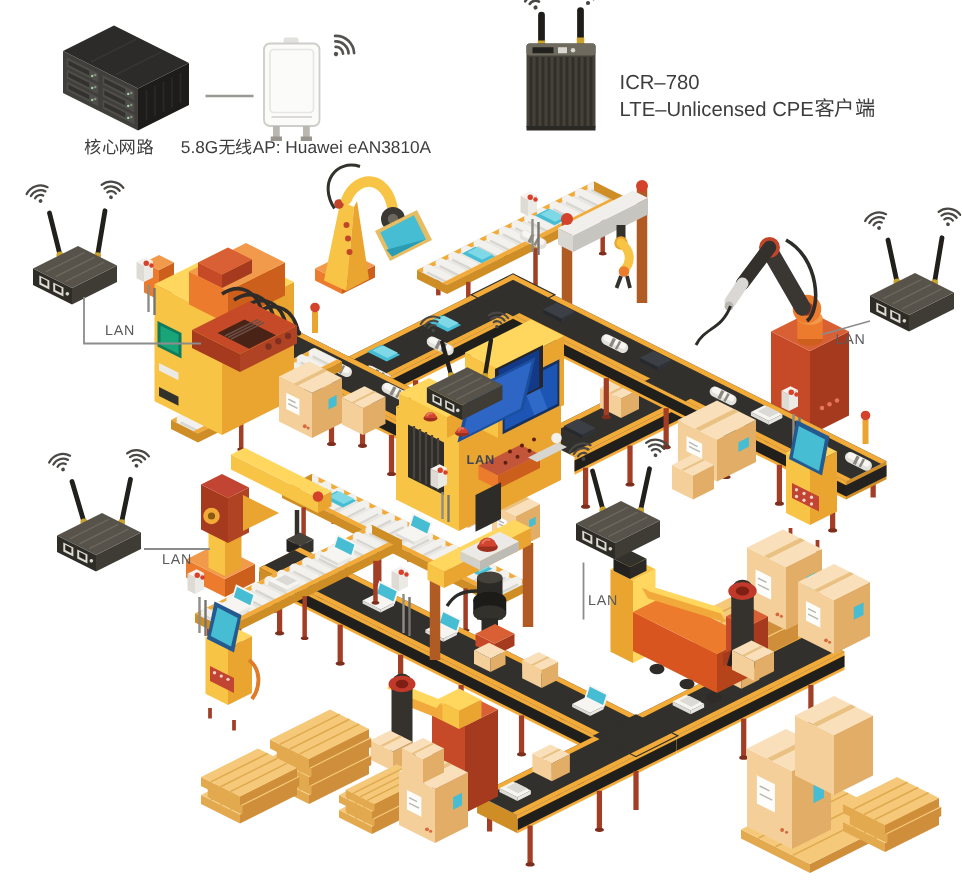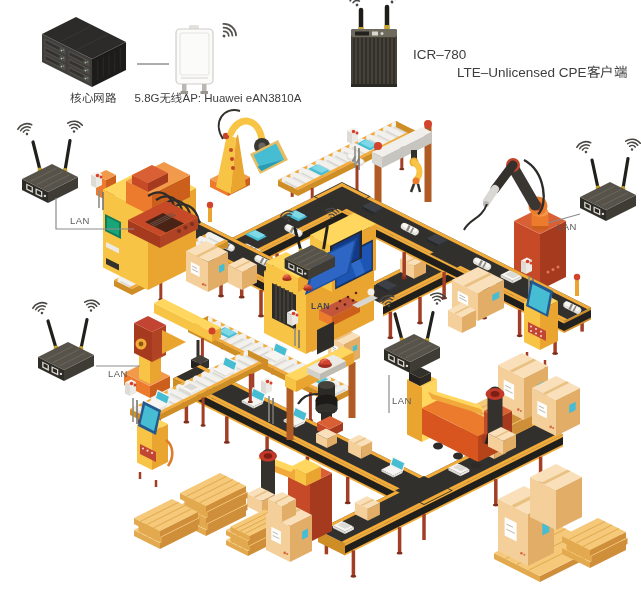--- a/index.html
+++ b/index.html
@@ -1,20 +1,20 @@
 <!DOCTYPE html>
 <html><head>
 <meta charset="utf-8">
 <style>
   html,body{margin:0;padding:0;background:#ffffff;}
   .stage{position:relative;width:641px;height:595px;background:#ffffff;overflow:hidden;
          font-family:"Liberation Sans","DejaVu Sans",sans-serif;}
   .scene{position:absolute;left:0;top:0;}
   .lbl{position:absolute;color:#3d3d3d;font-size:11.5px;white-space:nowrap;}
-  .lbl-center{transform:translateX(-50%);padding-left:28px;}
+  .lbl-center{transform:translateX(-50%);}
   .lan{position:absolute;color:#5b5b5b;font-size:9.5px;letter-spacing:.5px;white-space:nowrap;}
   .lan-dark{color:#23365c;opacity:.85;font-size:8.5px;font-weight:bold;}
   .cpe-lbl{position:absolute;color:#3d3d3d;font-size:13.5px;line-height:18px;white-space:nowrap;}
   .cjk{height:1em;width:1em;vertical-align:-0.13em;fill:currentColor;display:inline-block;}
 </style>
 </head>
 <body>
 
 <div class="stage">
   <svg class="scene" id="scene" width="641" height="595" viewBox="0 0 641 595">
@@ -1238,21 +1238,21 @@
         <path d="M194 536C239 481 288 416 333 352C295 245 242 155 172 88C188 79 218 57 230 46C291 110 340 191 379 285C411 238 438 194 457 157L506 206C482 249 447 303 407 360C435 443 456 534 472 632L403 640C392 565 377 494 358 428C319 480 279 532 240 578ZM483 535C529 480 577 415 620 350C580 240 526 148 452 80C469 71 498 49 511 38C575 103 625 184 664 280C699 224 728 171 747 127L799 171C776 224 738 290 693 358C720 440 740 531 755 630L687 638C676 564 662 494 644 428C608 479 570 529 532 574ZM88 780V-78H164V708H840V20C840 2 833 -3 814 -4C795 -5 729 -6 663 -3C674 -23 687 -57 692 -77C782 -78 837 -76 869 -64C902 -52 915 -28 915 20V780Z" transform="scale(1,-1)"></path>
       </svg><svg viewBox="0 -880 1000 1000" class="cjk">
         <path d="M156 732H345V556H156ZM38 42 51 -31C157 -6 301 29 438 64L431 131L299 100V279H405C419 265 433 244 441 229C461 238 481 247 501 258V-78H571V-41H823V-75H894V256L926 241C937 261 958 290 973 304C882 338 806 391 743 452C807 527 858 616 891 720L844 741L830 738H636C648 766 658 794 668 823L597 841C559 720 493 606 414 532V798H89V490H231V84L153 66V396H89V52ZM571 25V218H823V25ZM797 672C771 610 736 554 695 504C653 553 620 605 596 655L605 672ZM546 283C599 316 651 355 697 402C740 358 789 317 845 283ZM650 454C583 386 504 333 424 298V346H299V490H414V522C431 510 456 489 467 477C499 509 530 548 558 592C583 547 613 500 650 454Z" transform="scale(1,-1)"></path>
       </svg></div>
   <div class="lbl lbl-center" style="left:204px;top:92px;">5.8G<svg viewBox="0 -880 1000 1000" class="cjk">
         <path d="M114 773V699H446C443 628 440 552 428 477H52V404H414C373 232 276 71 39 -19C58 -34 80 -61 90 -80C348 23 448 208 490 404H511V60C511 -31 539 -57 643 -57C664 -57 807 -57 830 -57C926 -57 950 -15 960 145C938 150 905 163 887 177C882 40 874 17 825 17C794 17 674 17 650 17C599 17 589 24 589 60V404H951V477H503C514 552 519 627 521 699H894V773Z" transform="scale(1,-1)"></path>
       </svg><svg viewBox="0 -880 1000 1000" class="cjk">
         <path d="M54 54 70 -18C162 10 282 46 398 80L387 144C264 109 137 74 54 54ZM704 780C754 756 817 717 849 689L893 736C861 763 797 800 748 822ZM72 423C86 430 110 436 232 452C188 387 149 337 130 317C99 280 76 255 54 251C63 232 74 197 78 182C99 194 133 204 384 255C382 270 382 298 384 318L185 282C261 372 337 482 401 592L338 630C319 593 297 555 275 519L148 506C208 591 266 699 309 804L239 837C199 717 126 589 104 556C82 522 65 499 47 494C56 474 68 438 72 423ZM887 349C847 286 793 228 728 178C712 231 698 295 688 367L943 415L931 481L679 434C674 476 669 520 666 566L915 604L903 670L662 634C659 701 658 770 658 842H584C585 767 587 694 591 623L433 600L445 532L595 555C598 509 603 464 608 421L413 385L425 317L617 353C629 270 645 195 666 133C581 76 483 31 381 0C399 -17 418 -44 428 -62C522 -29 611 14 691 66C732 -24 786 -77 857 -77C926 -77 949 -44 963 68C946 75 922 91 907 108C902 19 892 -4 865 -4C821 -4 784 37 753 110C832 170 900 241 950 319Z" transform="scale(1,-1)"></path>
       </svg>AP: Huawei eAN3810A</div>
   <div class="cpe-lbl" style="left:413px;top:46px;">ICR–780</div>
-  <div class="cpe-lbl" style="left:413px;top:64px;margin-left:44px;">LTE–Unlicensed CPE<svg viewBox="0 -880 1000 1000" class="cjk">
+  <div class="cpe-lbl" style="left:413px;top:64px;">LTE–Unlicensed CPE<svg viewBox="0 -880 1000 1000" class="cjk">
         <path d="M356 529H660C618 483 564 441 502 404C442 439 391 479 352 525ZM378 663C328 586 231 498 92 437C109 425 132 400 143 383C202 412 254 445 299 480C337 438 382 400 432 366C310 307 169 264 35 240C49 223 65 193 72 173C124 184 178 197 231 213V-79H305V-45H701V-78H778V218C823 207 870 197 917 190C928 211 948 244 965 261C823 279 687 315 574 367C656 421 727 486 776 561L725 592L711 588H413C430 608 445 628 459 648ZM501 324C573 284 654 252 740 228H278C356 254 432 286 501 324ZM305 18V165H701V18ZM432 830C447 806 464 776 477 749H77V561H151V681H847V561H923V749H563C548 781 525 819 505 849Z" transform="scale(1,-1)"></path>
       </svg><svg viewBox="0 -880 1000 1000" class="cjk">
         <path d="M247 615H769V414H246L247 467ZM441 826C461 782 483 726 495 685H169V467C169 316 156 108 34 -41C52 -49 85 -72 99 -86C197 34 232 200 243 344H769V278H845V685H528L574 699C562 738 537 799 513 845Z" transform="scale(1,-1)"></path>
       </svg><svg viewBox="0 -880 1000 1000" class="cjk">
         <path d="M50 652V582H387V652ZM82 524C104 411 122 264 126 165L186 176C182 275 163 420 140 534ZM150 810C175 764 204 701 216 661L283 684C270 724 241 784 214 830ZM407 320V-79H475V255H563V-70H623V255H715V-68H775V255H868V-10C868 -19 865 -22 856 -22C848 -23 823 -23 795 -22C803 -39 813 -64 816 -82C861 -82 888 -81 909 -70C930 -60 934 -43 934 -11V320H676L704 411H957V479H376V411H620C615 381 608 348 602 320ZM419 790V552H922V790H850V618H699V838H627V618H489V790ZM290 543C278 422 254 246 230 137C160 120 94 105 44 95L61 20C155 44 276 75 394 105L385 175L289 151C313 258 338 412 355 531Z" transform="scale(1,-1)"></path>
       </svg></div>
 
   <div class="lan" style="left:70px;top:215px;">LAN</div>
   <div class="lan" style="left:108px;top:368px;">LAN</div>
   <div class="lan" style="left:557px;top:221px;">LAN</div>

